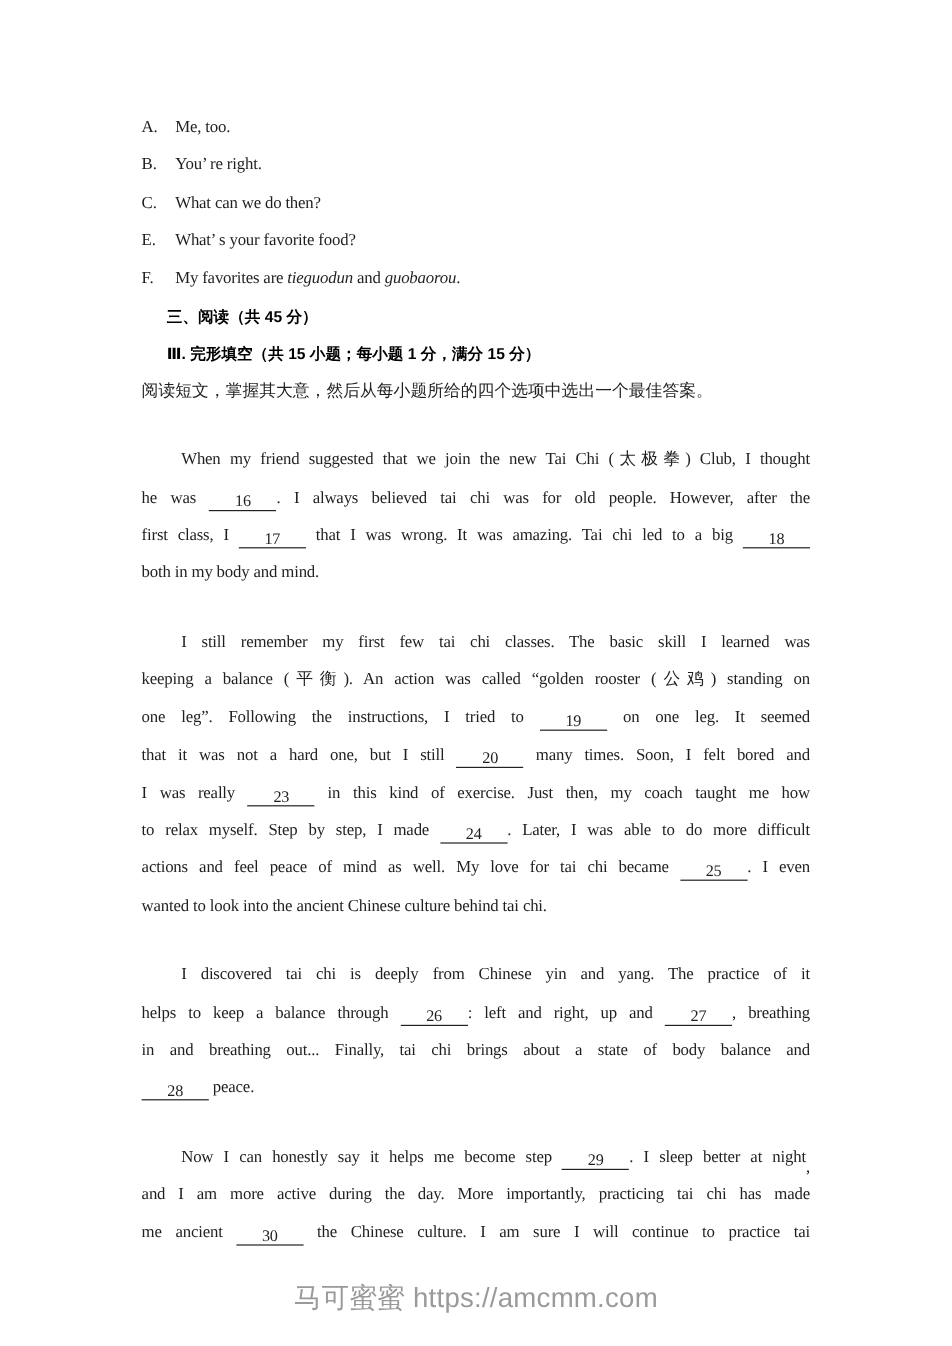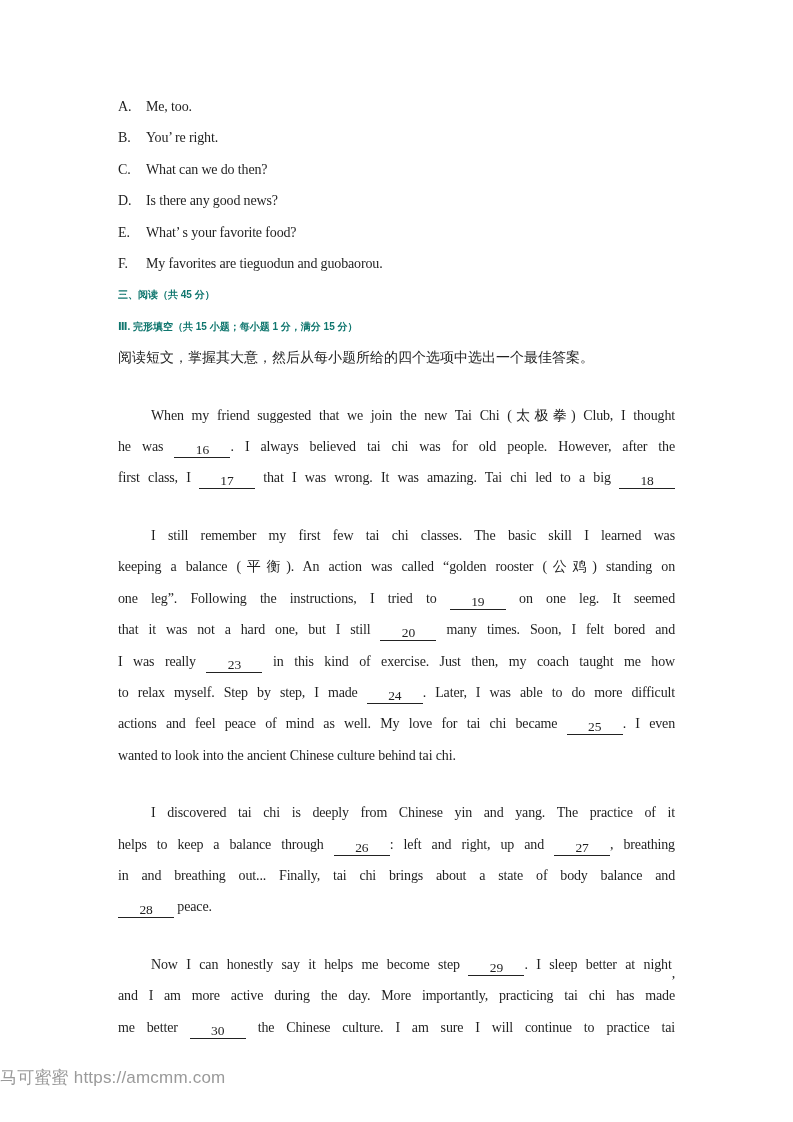--- a/index.html
+++ b/index.html
@@ -11,83 +11,83 @@
   .content{position:absolute;left:118px;top:91px;width:557px;}
   .line{
     font-size:14px;line-height:31.4px;letter-spacing:-0.15px;
     white-space:normal;
   }
   .j{text-align:justify;text-align-last:justify;}
   .ind{text-indent:33px;margin-top:26px;}
   .option .opt-label{display:inline-block;min-width:28px;}
   .heading{
     font-family:"Liberation Sans","DejaVu Sans",sans-serif;
-    font-weight:bold;font-size:10px;color:#0f766e;letter-spacing:0;
+    font-weight:bold;font-size:13px;color:#000000;letter-spacing:0;margin-left:21px;
   }
   .instruction{letter-spacing:0;}
-  .it{}
+  .it{font-style:italic;}
   .blank{
     display:inline-block;min-width:52px;text-align:right;text-align-last:center;
     border-bottom:1px solid #222;font-size:13.5px;line-height:15px;
     vertical-align:-3px;padding:0 2px;text-indent:0;
   }
   .drop{position:relative;top:9px;}
   .footer{
-    position:absolute;left:0;right:0;top:1066px;text-align:left;
+    position:absolute;left:0;right:0;top:1066px;text-align:center;
     font-family:"Liberation Sans","DejaVu Sans",sans-serif;
-    font-size:17px;color:#9a9a9a;letter-spacing:0.2px;
+    font-size:23px;color:#9a9a9a;letter-spacing:0.2px;
   }
 </style>
 </head>
 <body>
 
 <div class="page">
   <div class="content">
 
     <div>
         <div class="line option"><span class="opt-label">A.</span><span>Me, too.</span></div>
         <div class="line option"><span class="opt-label">B.</span><span>You’ re right.</span></div>
         <div class="line option"><span class="opt-label">C.</span><span>What can we do then?</span></div>
-        <div class="line option"><span class="opt-label">D.</span><span>Is there any good news?</span></div>
         <div class="line option"><span class="opt-label">E.</span><span>What’ s your favorite food?</span></div>
         <div class="line option"><span class="opt-label">F.</span><span>My favorites are </span><span class="it">tieguodun</span><span> and </span><span class="it">guobaorou</span><span>.</span></div>
       </div>
 
     <div class="line heading">三、阅读（共 45 分）</div>
 
     <div class="line heading">Ⅲ. 完形填空（共 15 小题；每小题 1 分，满分 15 分）</div>
 
     <div class="line instruction">阅读短文，掌握其大意，然后从每小题所给的四个选项中选出一个最佳答案。</div>
 
     <div>
         <div>
           <div class="line j ind"><span>When my friend suggested that we join the new Tai Chi (太极拳) Club, I thought</span></div>
           <div class="line j"><span>he was </span><span class="blank">16</span><span>. I always believed tai chi was for old people. However, after the</span></div>
           <div class="line j"><span>first class, I </span><span class="blank">17</span><span> that I was wrong. It was amazing. Tai chi led to a big </span><span class="blank">18</span></div>
+          <div class="line"><span>both in my body and mind.</span></div>
         </div>
         <div>
           <div class="line j ind"><span>I still remember my first few tai chi classes. The basic skill I learned was</span></div>
           <div class="line j"><span>keeping a balance (平衡). An action was called “golden rooster (公鸡) standing on</span></div>
           <div class="line j"><span>one leg”. Following the instructions, I tried to </span><span class="blank">19</span><span> on one leg. It seemed</span></div>
           <div class="line j"><span>that it was not a hard one, but I still </span><span class="blank">20</span><span> many times. Soon, I felt bored and</span></div>
           <div class="line j"><span>I was really </span><span class="blank">23</span><span> in this kind of exercise. Just then, my coach taught me how</span></div>
           <div class="line j"><span>to relax myself. Step by step, I made </span><span class="blank">24</span><span>. Later, I was able to do more difficult</span></div>
           <div class="line j"><span>actions and feel peace of mind as well. My love for tai chi became </span><span class="blank">25</span><span>. I even</span></div>
           <div class="line"><span>wanted to look into the ancient Chinese culture behind tai chi.</span></div>
         </div>
         <div>
           <div class="line j ind"><span>I discovered tai chi is deeply from Chinese yin and yang. The practice of it</span></div>
           <div class="line j"><span>helps to keep a balance through </span><span class="blank">26</span><span>: left and right, up and </span><span class="blank">27</span><span>, breathing</span></div>
           <div class="line j"><span>in and breathing out... Finally, tai chi brings about a state of body balance and</span></div>
           <div class="line"><span class="blank">28</span><span> peace.</span></div>
         </div>
         <div>
           <div class="line j ind"><span>Now I can honestly say it helps me become step </span><span class="blank">29</span><span>. I sleep better at night</span><span class="drop">,</span></div>
           <div class="line j"><span>and I am more active during the day. More importantly, practicing tai chi has made</span></div>
-          <div class="line j"><span>me better </span><span class="blank">30</span><span> the Chinese culture. I am sure I will continue to practice tai</span></div>
+          <div class="line j"><span>me ancient </span><span class="blank">30</span><span> the Chinese culture. I am sure I will continue to practice tai</span></div>
         </div>
       </div>
 
   </div>
 
   <div class="footer">
     <span>马可蜜蜜 https://amcmm.com</span>
   </div>
 </div>
 

